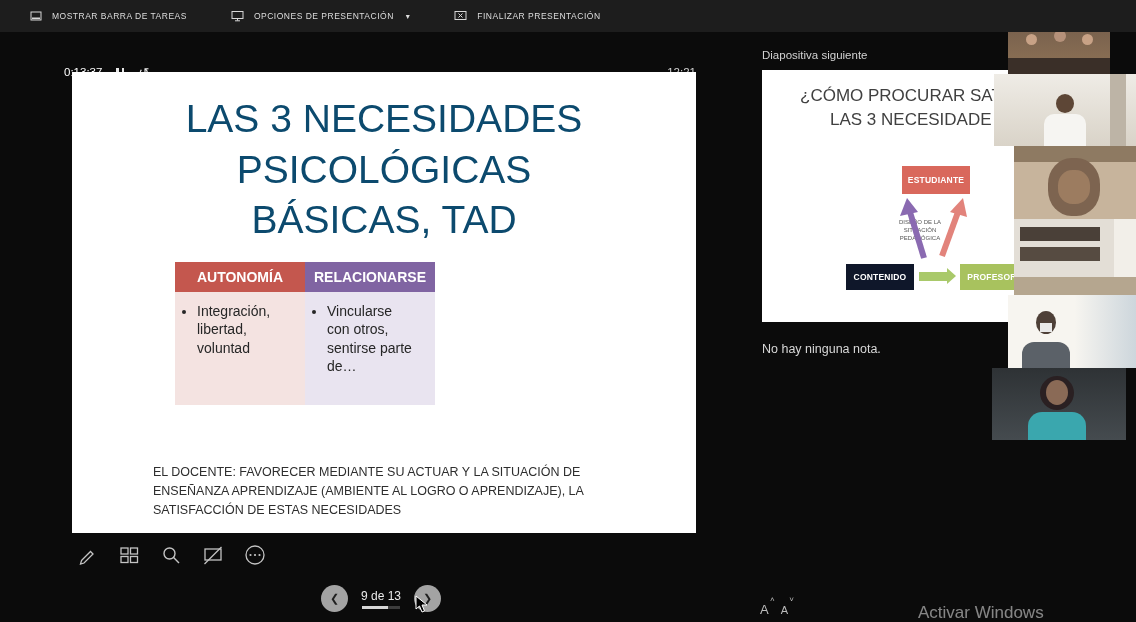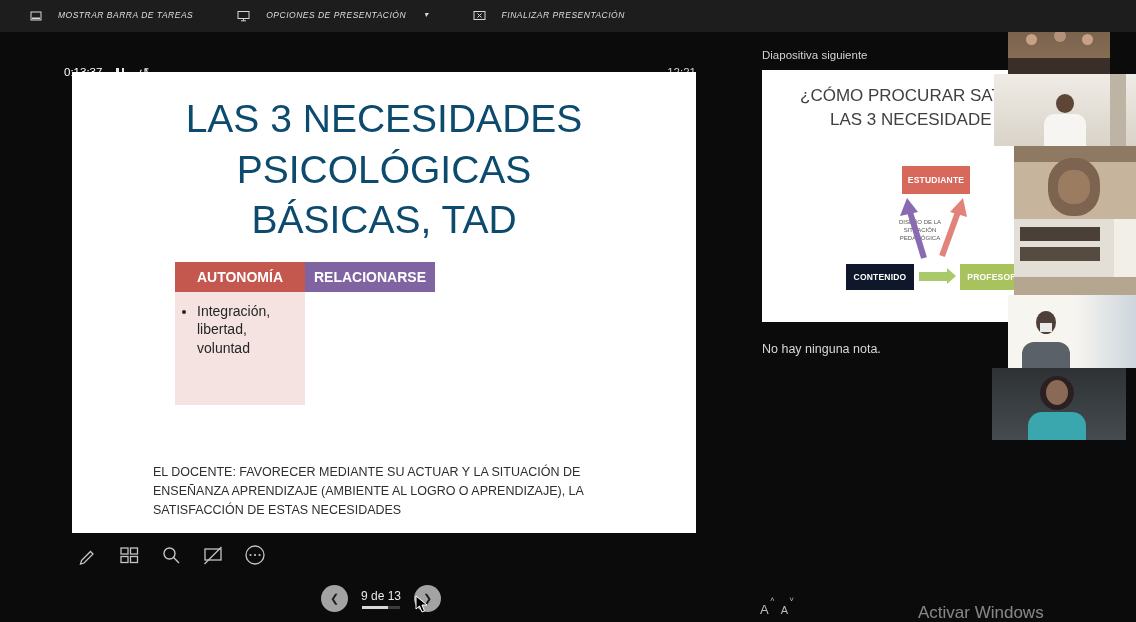--- a/index.html
+++ b/index.html
@@ -7,22 +7,22 @@
   body {
     width:1136px; height:622px; position:relative; overflow:hidden;
     background:#0b0b0b; font-family:"Liberation Sans", sans-serif;
   }
 
   
   .topbar {
     position:absolute; top:0; left:0; right:0; height:32px; background:#1d1d1d;
     display:flex; align-items:center; padding-left:30px; gap:44px; z-index:40;
   }
-  .topbar-item { display:flex; gap:16px; color:#dedede;
-    font-size:8.5px; letter-spacing:.5px; cursor:default;font-style:italic; }
+  .topbar-item { display:flex; align-items:center; gap:10px; color:#dedede;
+    font-size:8.5px; letter-spacing:.5px; cursor:default; }
   .topbar-item svg { display:block; }
   .caret { font-size:8px; color:#dedede; margin-left:2px; }
 
   
   .timer-row { position:absolute; left:64px; top:64px; width:632px; height:16px;
     display:flex; align-items:center; color:#ffffff; font-size:11.5px; }
   .timer-text { margin-right:14px; }
   .pause-btn { display:flex; gap:3px; margin-right:14px; cursor:pointer; }
   .pause-btn i { display:block; width:2.5px; height:9px; background:#e8e8e8; }
   .restart-btn { color:#e8e8e8; font-size:13px; cursor:pointer; line-height:1; }
@@ -186,20 +186,25 @@
     <div class="col">
       <div class="col-header c0h">AUTONOMÍA</div>
       <div class="col-body c0b">
         <ul>
             <li>Integración, libertad, voluntad</li>
           </ul>
       </div>
     </div>
     <div class="col">
       <div class="col-header c2h">RELACIONARSE</div>
+      <div class="col-body c2b">
+        <ul>
+            <li>Vincularse con otros, sentirse parte de…</li>
+          </ul>
+      </div>
     </div>
   </div>
 
   <div class="slide-footer">EL DOCENTE: FAVORECER MEDIANTE SU ACTUAR Y LA SITUACIÓN DE ENSEÑANZA APRENDIZAJE (AMBIENTE AL LOGRO O APRENDIZAJE), LA SATISFACCIÓN DE ESTAS NECESIDADES</div>
 </div>
 
 <div class="tools">
   <span class="tool">
     <svg width="22" height="22" viewBox="0 0 22 22">
         <path d="M5.5 16.5 L14.5 7.5 L17 10 L8 19 L4.5 20 Z" fill="none" stroke="#c4c4c4" stroke-width="1.3"></path>

